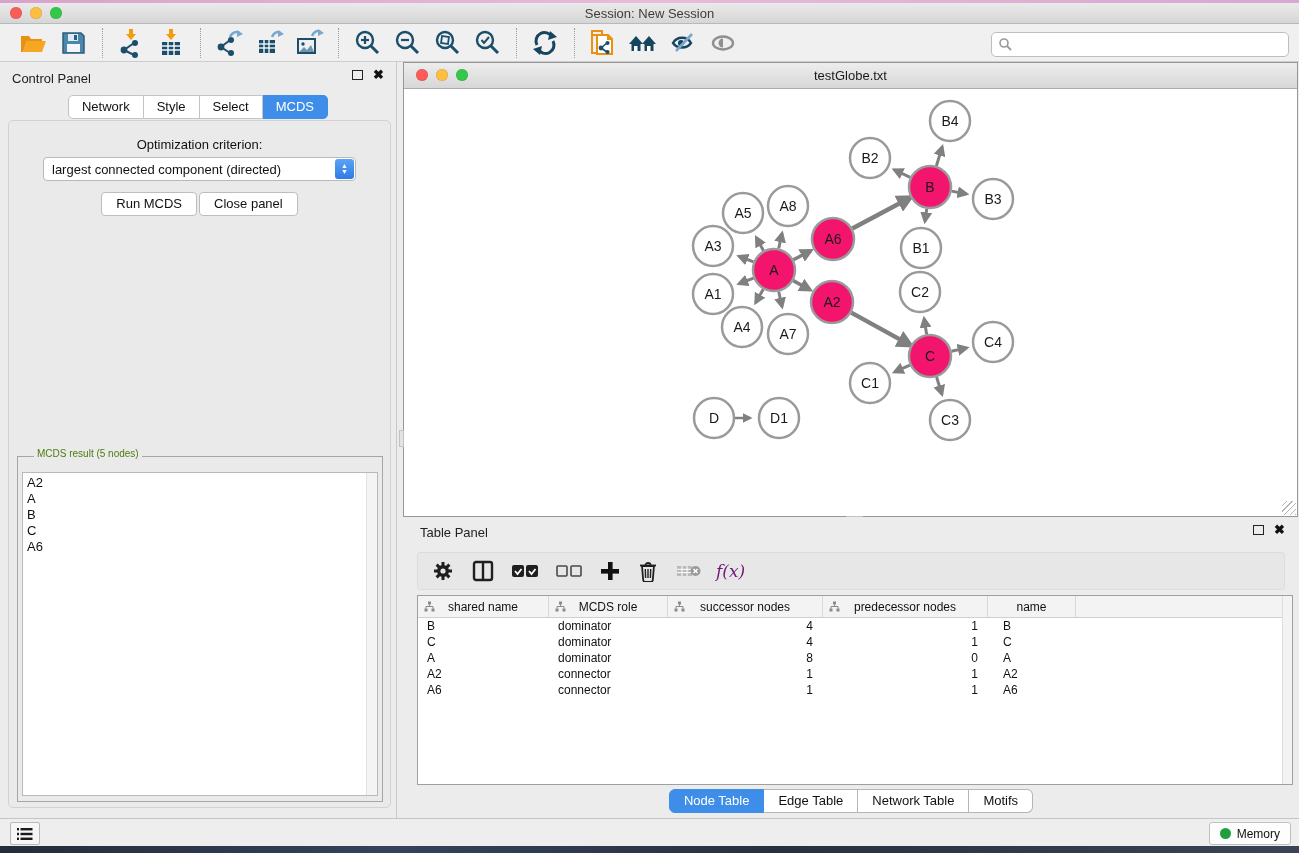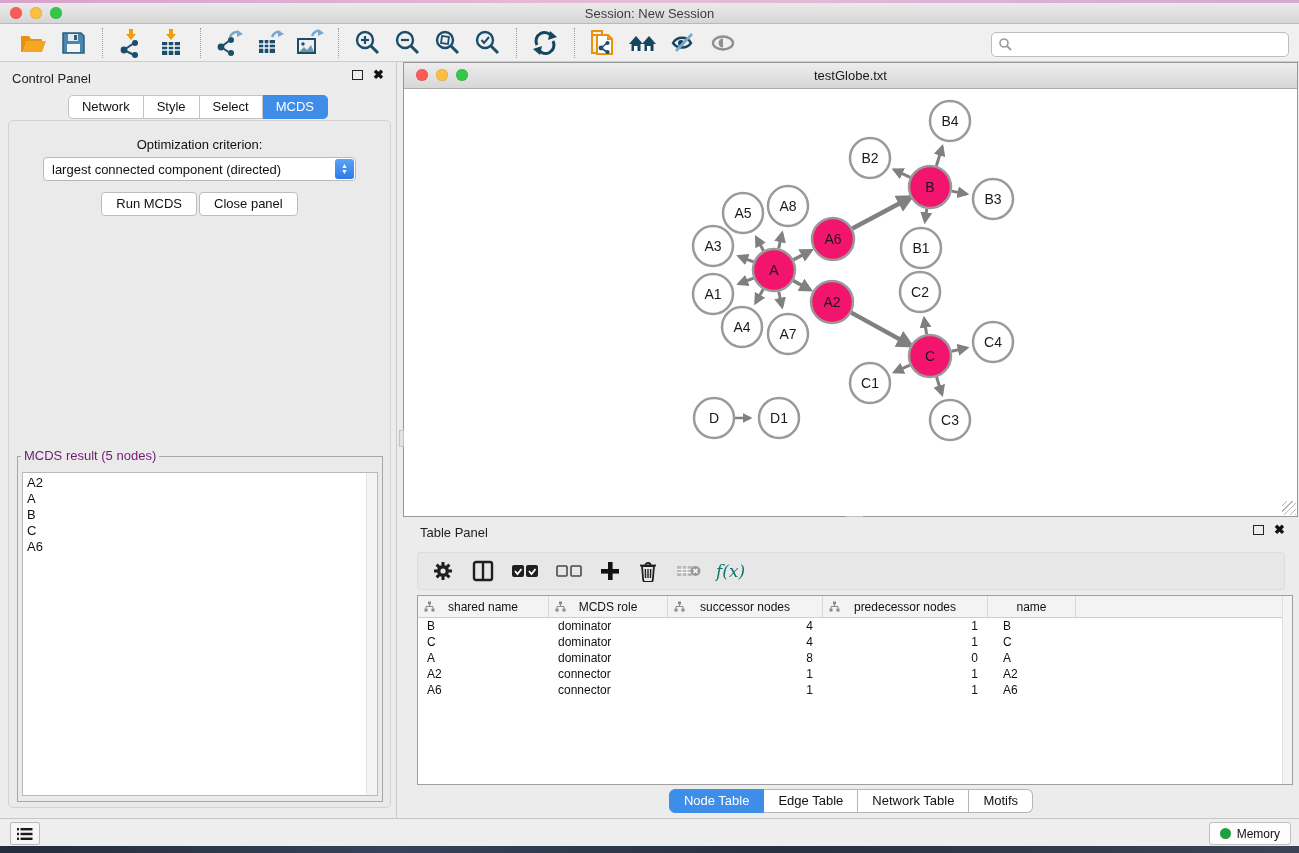--- a/index.html
+++ b/index.html
@@ -33,41 +33,41 @@
   .cp-tab.selected{background:#3e8de9;border-color:#3e8de9;color:#fff;}
   .panel-body{position:absolute;left:8px;top:58px;width:381px;height:686px;background:#eaeaea;border:1px solid #d2d2d2;border-radius:5px;}
   .opt-label{position:absolute;left:0;right:0;top:16px;text-align:center;font-size:13px;color:#111;}
   .criterion-select{position:absolute;left:34px;top:36px;width:313px;height:24px;background:#fff;border:1px solid #b9b9b9;border-radius:4px;box-sizing:border-box;display:flex;align-items:center;justify-content:flex-end;}
   .criterion-select .sel-text{flex:1;font-size:13px;color:#111;padding-left:8px;white-space:nowrap;overflow:hidden;}
   .sel-stepper{width:19px;height:20px;margin-right:1px;border-radius:3px;background:linear-gradient(#5ba4f5,#2e7ae6);display:flex;flex-direction:column;align-items:center;justify-content:center;color:#fff;}
   .sel-stepper span{font-size:7px;line-height:6px;}
   .btn-row{position:absolute;left:0;right:0;top:71px;display:flex;justify-content:center;gap:2px;}
   .push-btn{background:#fff;border:1px solid #bdbdbd;border-radius:4px;font-size:13px;color:#111;padding:3px 14px 4px 14px;}
   .groupbox{position:absolute;left:8px;top:335px;width:364px;height:344px;border:1px solid #a6a6a6;}
-  .groupbox-legend{position:absolute;top:-9px;left:3px;background:#eaeaea;padding:0 3px;font-size:13px;color:#701a75;}
+  .groupbox-legend{position:absolute;top:-9px;left:16px;background:#eaeaea;padding:0 3px;font-size:10px;color:#4d7c0f;}
   .mcds-list{position:absolute;left:4px;top:15px;right:4px;bottom:5px;background:#fff;border:1px solid #b9b9b9;overflow:hidden;}
   .mcds-scroll{position:absolute;right:0;top:0;bottom:0;width:10px;background:#f4f4f4;border-left:1px solid #e2e2e2;}
   .mcds-item{font-size:13px;color:#111;line-height:16px;padding-left:4px;}
   .mcds-items{padding-top:2px;}
   
   .net-window{position:absolute;left:403px;top:62px;width:895px;height:455px;background:#fff;border:1px solid #979797;box-sizing:border-box;padding-left:40px;}
   .net-titlebar{position:absolute;left:0;top:0;right:0;height:25px;background:linear-gradient(#ededed,#d7d7d7);border-bottom:1px solid #ababab;}
   .net-titlebar .lights{left:12px;top:6px;}
   .net-titlebar .wtitle{position:absolute;left:0;right:0;top:5px;text-align:center;font-size:13px;color:#1a1a1a;}
   .net-canvas{position:absolute;left:2px;top:26px;width:891px;height:426px;background:#fff;}
   .resize-grip{position:absolute;right:1px;bottom:1px;width:14px;height:14px;background:repeating-linear-gradient(135deg,transparent,transparent 3px,#b5b5b5 3px,#b5b5b5 4px);}
   .split-handle-left{position:absolute;left:-5px;top:367px;width:5px;height:17px;background:#e3e3e3;border:1px solid #c2c2c2;box-sizing:border-box;}
   .split-handle-bottom{position:absolute;left:442px;bottom:-5px;width:17px;height:5px;background:#e3e3e3;border:1px solid #c2c2c2;box-sizing:border-box;}
   
   .table-panel{position:absolute;left:403px;top:517px;width:896px;height:301px;background:#ececec;}
   .tp-title{position:absolute;left:17px;top:8px;font-size:13px;color:#222;}
   .tp-icons{position:absolute;right:14px;top:8px;display:flex;gap:10px;align-items:center;}
   .tp-toolbar{position:absolute;left:14px;top:35px;width:868px;height:38px;background:#e7e7e7;border:1px solid #dcdcdc;border-radius:3px;box-sizing:border-box;display:flex;align-items:center;padding-left:14px;gap:18px;}
   .tt-icon{display:flex;align-items:center;justify-content:center;}
-  .fx-label{font-family:"DejaVu Serif",serif;font-style:italic;font-size:17px;color:#0f766e;margin-left:-4px;}
+  .fx-label{font-family:"DejaVu Serif",serif;font-style:italic;font-size:17px;color:#701a75;margin-left:-4px;}
   .data-table{position:absolute;left:14px;top:78px;width:876px;height:190px;background:#fff;border:1px solid #9f9f9f;box-sizing:border-box;overflow:hidden;}
   .thead{display:flex;height:21px;background:#f3f3f3;border-bottom:1px solid #cfcfcf;}
   .thcell{position:relative;display:flex;align-items:center;justify-content:center;font-size:12px;color:#111;border-right:1px solid #d8d8d8;box-sizing:border-box;}
   .thcell .hicon{position:absolute;left:6px;top:5px;}
   .trow{display:flex;height:16px;align-items:center;}
   .tcell{font-size:12px;color:#111;box-sizing:border-box;overflow:hidden;white-space:nowrap;}
   .tcell.left{padding-left:9px;text-align:left;}
   .tcell.right{padding-right:10px;text-align:right;}
   .tcell.name{padding-left:15px;}
   .table-scroll{position:absolute;right:0;top:0;bottom:0;width:9px;background:#f3f3f3;border-left:1px solid #dedede;}

